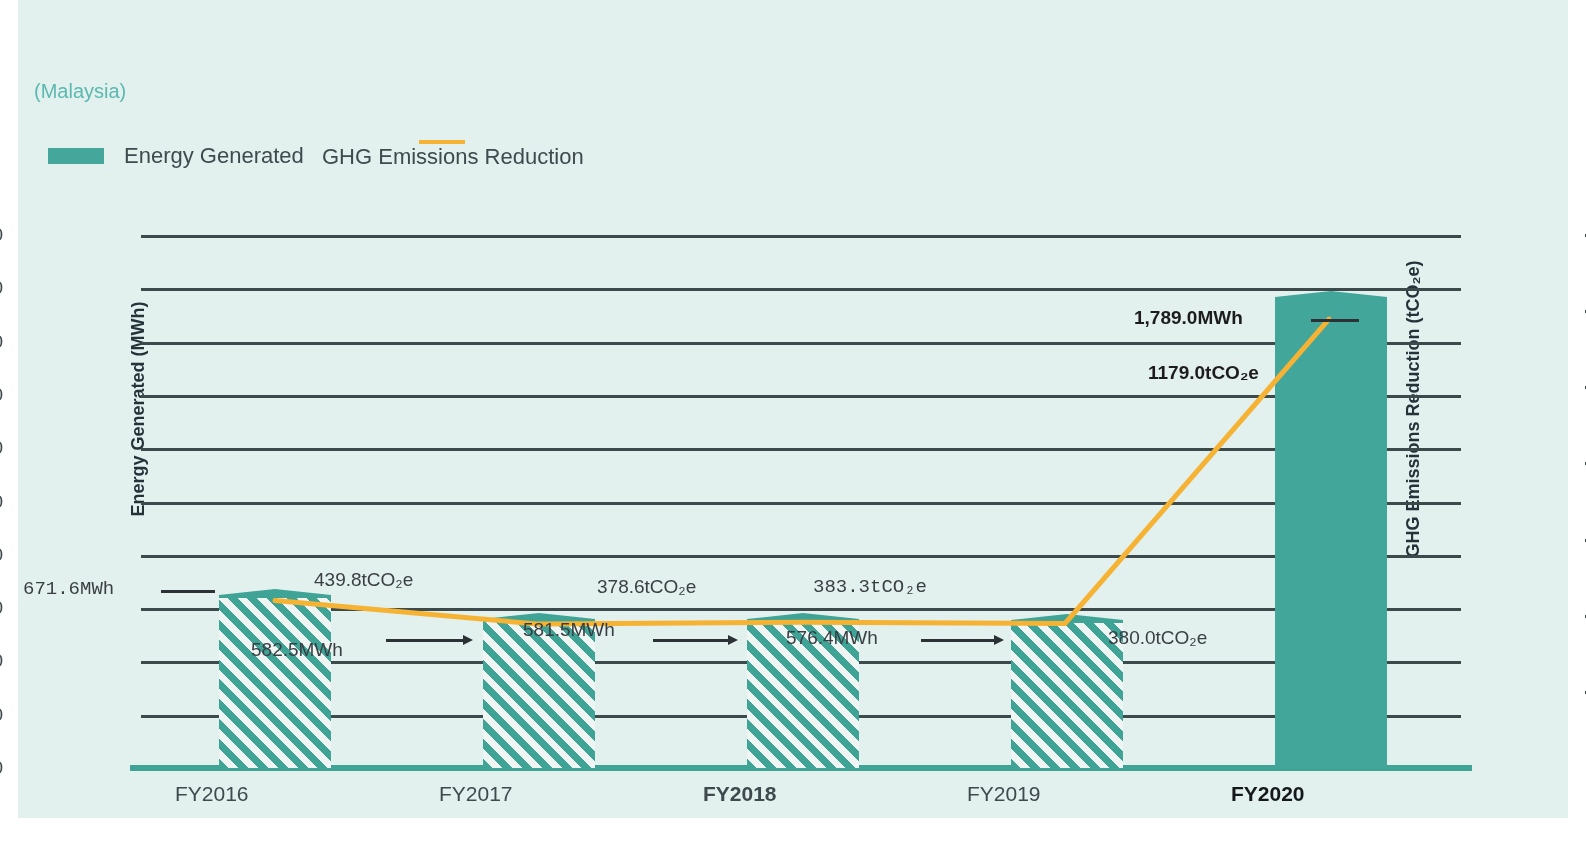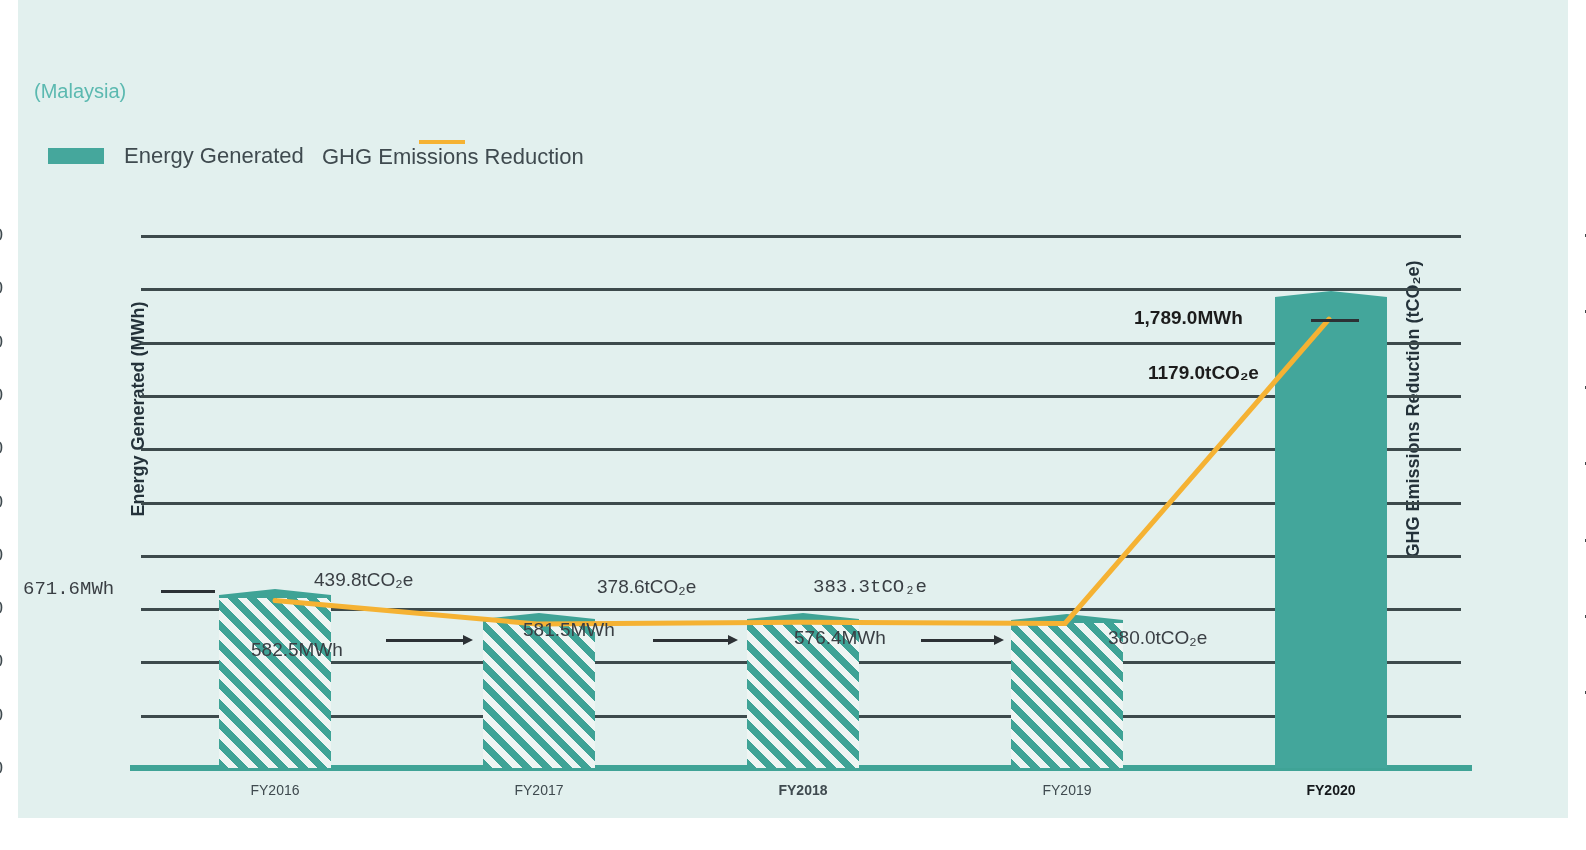--- a/index.html
+++ b/index.html
@@ -111,21 +111,21 @@
   .leader.arrow::after {
     content: ""; position: absolute; right: -9px; top: -4px;
     border-left: 10px solid #2c3135;
     border-top: 5px solid transparent;
     border-bottom: 5px solid transparent;
   }
 
   
   .xlabel {
     position: absolute; top: 782px;
-    font-size: 14px; color: #3f4a4f; text-align: center;
+    font-size: 21px; color: #3f4a4f; text-align: left;
     width: 200px; transform: translateX(-100px);
   }
   .xlabel.bold { font-weight: bold; color: #15191c; }
 
   #lineLayer { position: absolute; left: 0; top: 0; width: 1320px; height: 533px; }
 </style>
 </head>
 <body>
 
 <div id="figure">
@@ -233,21 +233,21 @@
     <div class="dlabel" style="left:110px; top:404px;">582.5MWh</div>
     <div class="leader arrow" style="left:245px; top:404px; width:78px;"></div>
 
     <div class="dlabel" style="left:415px; top:341px;margin-left:41px;">378.6tCO₂e</div>
 
     <div class="dlabel" style="left:382px; top:384px;">581.5MWh</div>
     <div class="leader arrow" style="left:512px; top:404px; width:76px;"></div>
 
     <div class="dlabel" style="left:672px; top:341px;font-family:Liberation Mono, monospace;">383.3tCO₂e</div>
 
-    <div class="dlabel" style="left:645px; top:392px;margin-left:8px;">576.4MWh</div>
+    <div class="dlabel" style="left:645px; top:392px;">576.4MWh</div>
     <div class="leader arrow" style="left:780px; top:404px; width:74px;"></div>
 
     <div class="dlabel" style="left:967px; top:392px;">380.0tCO₂e</div>
 
     <div class="dlabel bold" style="left:993px; top:72px;">1,789.0MWh</div>
     <div class="leader" style="left:1170px; top:84px; width:48px;"></div>
     <div class="dlabel bold" style="left:1007px; top:127px;">1179.0tCO₂e</div>
   </div>
 
   <div class="xlabel" style="left:257px;">FY2016</div>

